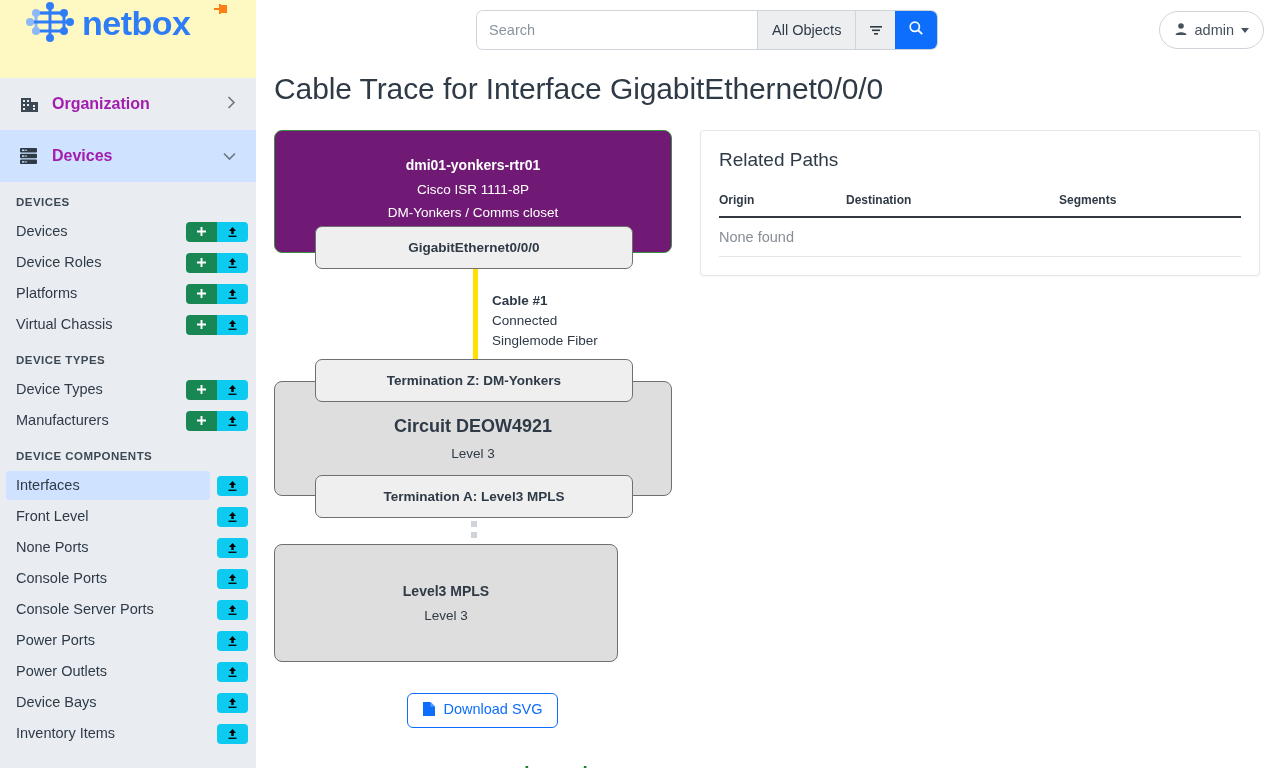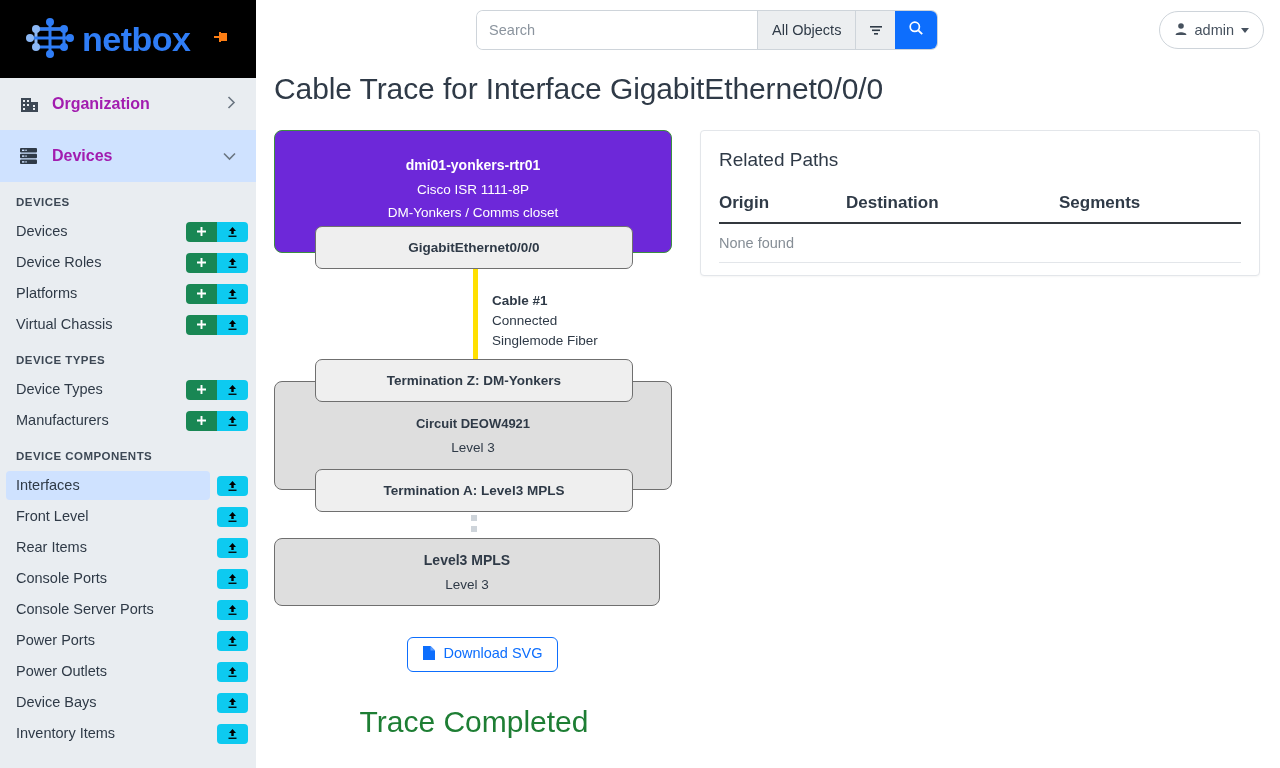--- a/index.html
+++ b/index.html
@@ -15,23 +15,23 @@
 
   
   .sidebar {
     width: 256px; min-width: 256px; height: 768px;
     background: #e9edf1;
     overflow: hidden;
     position: relative;
   }
   .brand-row {
     height: 78px;
-    display: flex; align-items: center;
+    display: flex; align-items: flex-start;
     padding: 0 16px 0 24px;
-    background: #000000;
+    background: #fef9c3;
   }
   .brand-logo { display: flex; align-items: center; gap: 6px; flex: 1; }
   .brand-logo svg { display: block; }
   .pin-icon { margin-left: auto; margin-right: 8px; }
 
   .nav-group {
     display: flex; align-items: center;
     height: 52px;
     padding: 0 20px 0 14px;
     cursor: pointer;
@@ -158,21 +158,21 @@
     margin: 0 0 0 0;
     letter-spacing: -0.1px;
   }
 
   .content { display: flex; padding: 24px 20px 0 18px; gap: 26px; }
 
   
   .trace { width: 400px; position: relative; }
   .node-device {
     width: 398px;
-    background: #6d28d9;
+    background: #701a75;
     border: 1px solid #3c8f40;
     border-radius: 8px;
     color: #fff;
     text-align: center;
     padding: 26px 10px 32px;
   }
   .node-device .nd-title { font-size: 14px; font-weight: 700; margin-bottom: 9px; }
   .node-device .nd-sub { font-size: 13.5px; margin-bottom: 8px; }
   .node-device .nd-sub:last-child { margin-bottom: 0; }
 
@@ -214,21 +214,21 @@
   .circuit-stack { position: relative; }
   .node-circuit {
     width: 398px;
     background: #dedede;
     border: 1px solid #6f6f6f;
     border-radius: 8px;
     text-align: center;
     color: #2f3a47;
     padding: 34px 10px;
   }
-  .node-circuit .nc-title { font-size: 13px; font-weight: 700; margin-bottom: 9px; }
+  .node-circuit .nc-title { font-size: 18px; font-weight: 700; margin-bottom: 9px; }
   .node-circuit .nc-sub { font-size: 13.5px; }
   .term-over-top {
     position: absolute; left: 41px; top: -22px;
     width: 318px; z-index: 3;
   }
   .term-over-bottom {
     position: absolute; left: 41px; bottom: -22px;
     width: 318px; z-index: 3;
   }
   .term-box {
@@ -244,27 +244,27 @@
 
   .dotted-gap {
     height: 48px;
     display: flex; flex-direction: column; align-items: center; justify-content: center;
     gap: 5px;
     padding-top: 8px;
   }
   .dot-sq { width: 6px; height: 6px; background: #ced4da; }
 
   .node-provider {
-    width: 386px;
+    width: 344px;
     background: #dedede;
     border: 1px solid #6f6f6f;
     border-radius: 8px;
     text-align: center;
     color: #2f3a47;
-    padding: 13px 10px;
+    padding: 38px 10px;
   }
   .node-provider .np-title { font-size: 14px; font-weight: 700; margin-bottom: 9px; }
   .node-provider .np-sub { font-size: 13.5px; }
 
   .dl-row { display: flex; justify-content: center; margin-top: 31px; }
   .dl-btn {
     display: inline-flex; gap: 7px;
     border: 1px solid #0d6efd;
     color: #0d6efd;
     background: #fff;
@@ -290,21 +290,21 @@
     border: 1px solid #e3e6ea;
     border-radius: 4px;
     box-shadow: 0 1px 2px rgba(0,0,0,0.04);
     height: 146px;
     padding: 18px 18px 0;
   }
   .card-title { font-size: 19px; color: #2f3a47; margin-bottom: 22px; }
   .paths-table { width: 100%; border-collapse: collapse; }
   .paths-table th {
     text-align: left;
-    font-size: 17px;
+    font-size: 12px;
     font-weight: 700;
     color: #2f3a47;
     padding: 0 0 9px 0;
     border-bottom: 2px solid #32383e;
   }
   .paths-table td {
     font-size: 14.5px;
     color: #868e96;
     padding: 11px 0;
     border-bottom: 1px solid #e3e6ea;
@@ -521,21 +521,21 @@
         <button class="mini-btn imp solo">
           <svg width="11" height="12" viewBox="0 0 11 12">
               <path d="M5.5 1 L9 5 H6.7 V8 H4.3 V5 H2 Z" fill="#000"></path>
               <rect x="1.5" y="9.6" width="8" height="1.3" fill="#000"></rect>
             </svg>
         </button>
       </span>
     </div>
 
     <div class="nav-item">
-      <span class="ni-label">Rear Items</span>
+      <span class="ni-label">None Ports</span>
       <span class="btn-group">
         <button class="mini-btn imp solo">
           <svg width="11" height="12" viewBox="0 0 11 12">
               <path d="M5.5 1 L9 5 H6.7 V8 H4.3 V5 H2 Z" fill="#000"></path>
               <rect x="1.5" y="9.6" width="8" height="1.3" fill="#000"></rect>
             </svg>
         </button>
       </span>
     </div>
 

